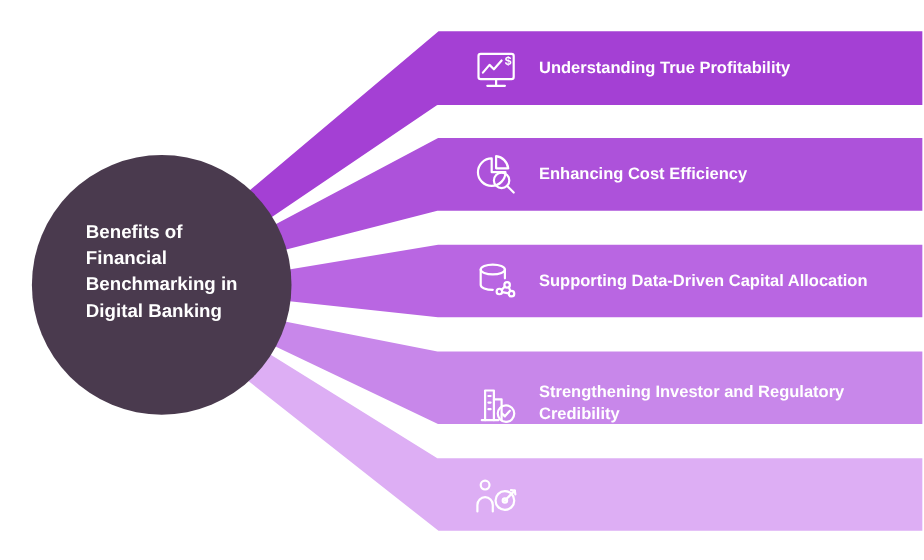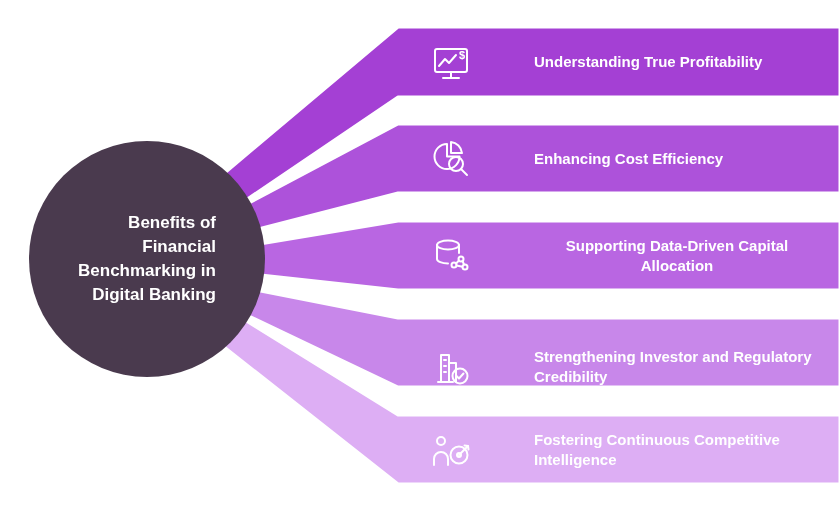--- a/index.html
+++ b/index.html
@@ -8,24 +8,24 @@
     width:840px;height:509px;
     background:#ffffff;
     overflow:hidden;
     font-family:"Liberation Sans", sans-serif;
   }
   .fan-svg{position:absolute;left:0;top:0;}
   .ribbon{stroke:#ffffff;stroke-width:3;stroke-linejoin:round;}
   .hub-circle{stroke:none;}
   .hub-label{
     position:absolute;
-    left:32px;top:141px;
+    left:32px;top:129px;
     width:230px;height:236px;
     display:flex;align-items:center;justify-content:center;
-    text-align:right;
+    text-align:left;
     color:#ffffff;
     font-size:17px;font-weight:600;line-height:1.4;
     white-space:pre-line;
   }
   .row{
     position:absolute;
     left:428px;
     width:392px;height:70px;
     display:flex;align-items:center;gap:16px;
   }
@@ -36,21 +36,20 @@
   .row-5{top:415px;}
   .row .icon{
     flex:0 0 46px;width:46px;height:46px;
     display:flex;align-items:center;justify-content:center;
   }
   .row .icon svg{stroke:#ffffff;fill:none;stroke-width:2;stroke-linecap:round;stroke-linejoin:round;}
   .row .label{
     color:#ffffff;
     font-size:15px;font-weight:700;line-height:1.35;
     max-width:328px;
-    margin-left:44px;
   }
 </style>
 </head>
 <body>
 
 <div class="canvas">
 
   <svg class="fan-svg" width="840" height="509" viewBox="0 0 840 509">
     <polygon class="ribbon" points="214,182 398,27 840,27 840,97 398,97 240,204" fill="#a440d4"></polygon>
     <polygon class="ribbon" points="230,213 398,124 840,124 840,193 398,193 250,231" fill="#ad52da"></polygon>
@@ -127,16 +126,15 @@
     <span class="icon">
       <svg width="44" height="44" viewBox="0 0 44 44">
         <circle cx="12" cy="13" r="4"></circle>
         <path d="M5 37 v-6 a 7 7 0 0 1 14 0 v 6"></path>
         <circle cx="30" cy="27" r="8.5"></circle>
         <circle cx="30" cy="27" r="2"></circle>
         <line x1="30" y1="27" x2="39" y2="18"></line>
         <polyline points="35.5,17.5 39,18 39.5,21.5"></polyline>
       </svg>
     </span>
-    <span class="label">Fostering Continuous Competitive Intelligence</span>
   </div>
 
 </div>
 
 </body></html>

